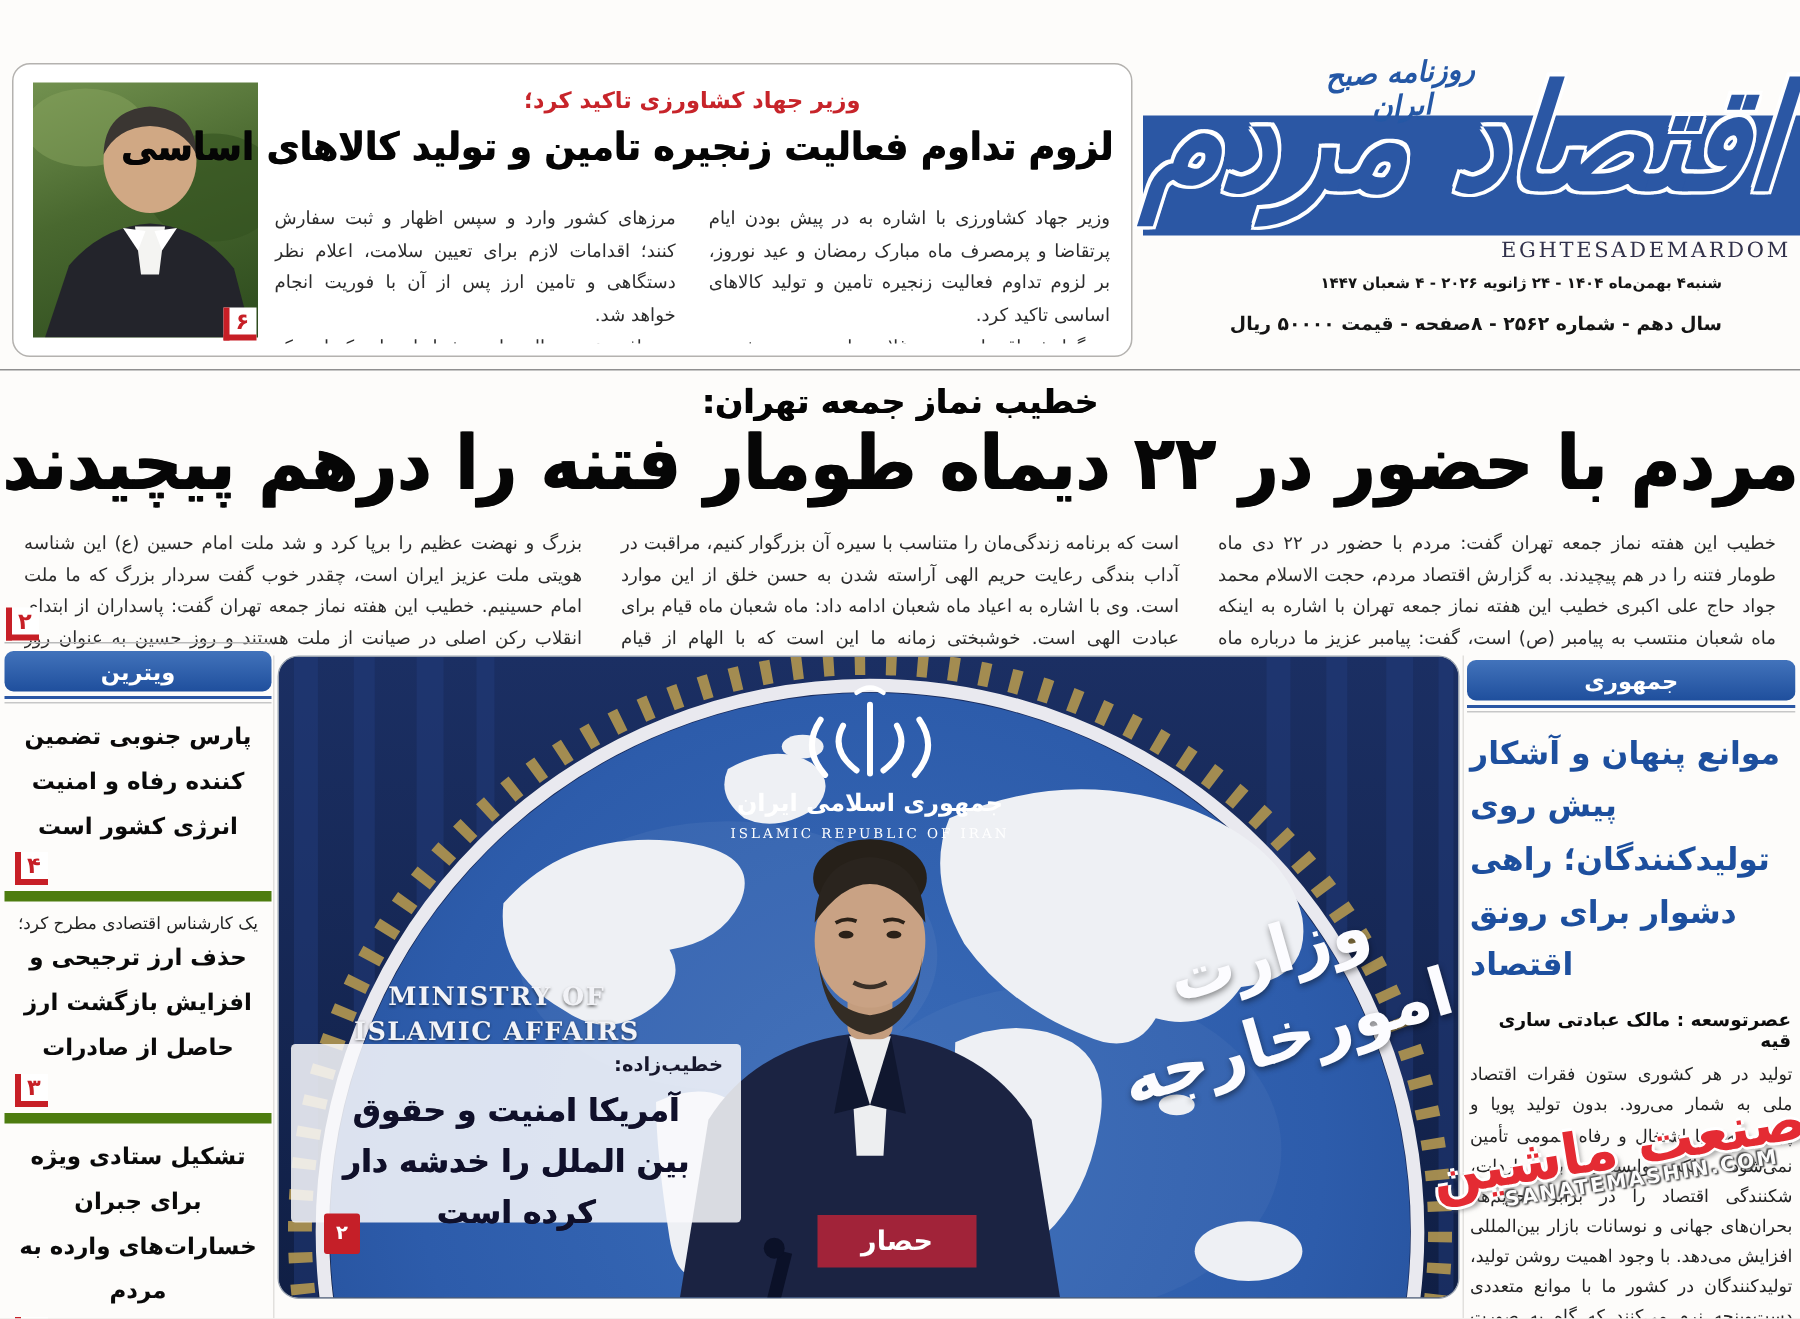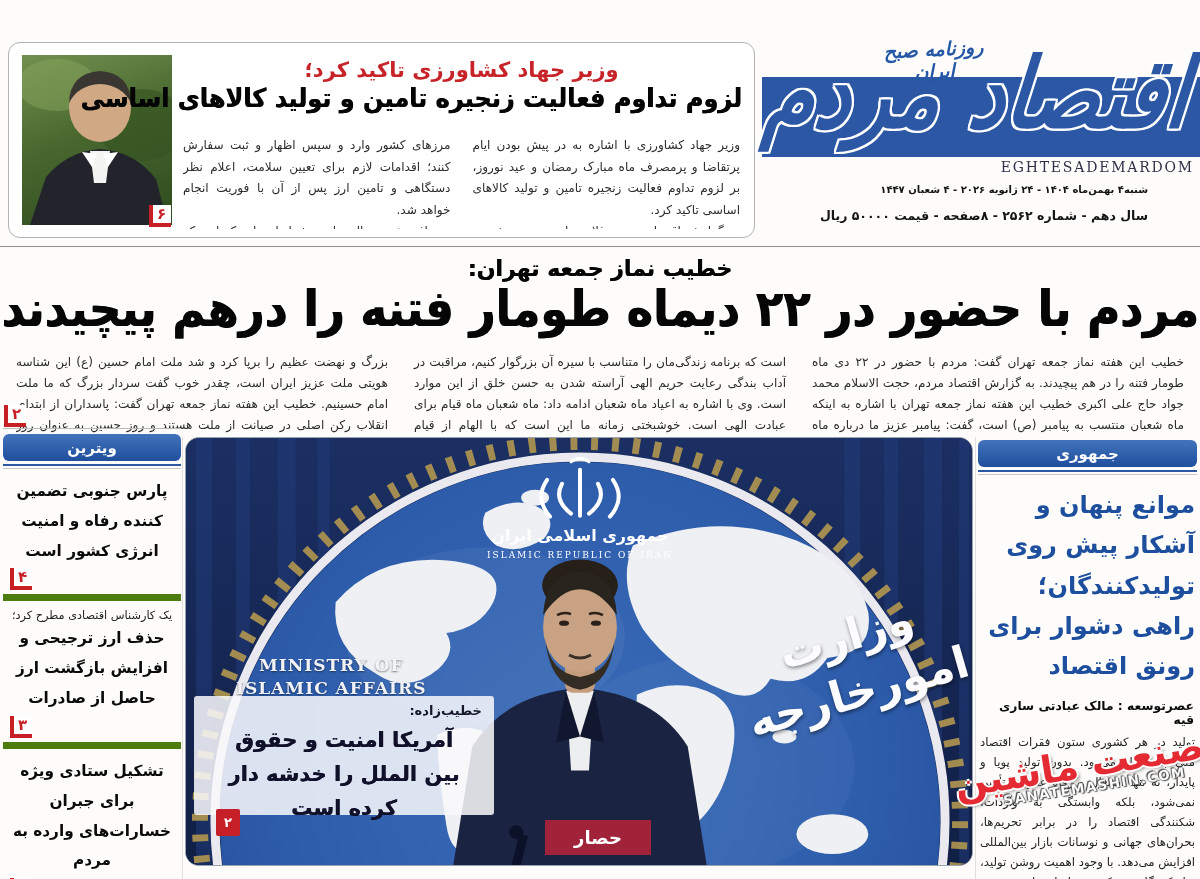--- a/index.html
+++ b/index.html
@@ -22,21 +22,21 @@
   .mast-date2 { position:absolute; right:52px; top:208px; width:310px; text-align:center; white-space:nowrap;
     font-size:12.5px; font-weight:bold; color:#141414; }
   .rule-full { position:absolute; left:0; top:246px; width:1200px; border-top:1.5px solid #8f8f8f; }
 
   
   .card { position:absolute; left:8px; top:42px; width:747px; height:196px; background:#fff;
     border:1.5px solid #b4b2af; border-radius:12px; }
   .card-photo { position:absolute; left:13px; top:12px; width:150px; height:170px; overflow:hidden;
     background:linear-gradient(160deg,#72914f 0%, #49682f 45%, #2c4a1d 100%); }
   .card-kicker { position:absolute; left:172px; right:12px; top:15px; text-align:center;
-    color:#c7242a; font-size:21px; font-weight:bold; }
+    color:#c7242a; font-size:15px; font-weight:bold; }
   .card-headline { position:absolute; left:172px; right:12px; top:41px; text-align:center;
     color:#050505; font-size:24px; font-weight:bold; white-space:nowrap;
     text-shadow:0.6px 0 0 currentColor; transform:scaleY(1.08); }
   .card-body { position:absolute; left:174px; right:14px; top:92px; bottom:8px; overflow:hidden;
     column-count:2; column-gap:22px; direction:rtl;
     font-size:12.1px; line-height:1.78; text-align:justify; color:#2c2c2c; }
   .card-ref { position:absolute; left:140px; bottom:10px; }
 
   
   .pref { display:inline-block; color:#c71f26; font-weight:bold; font-size:15px; line-height:1;
@@ -63,21 +63,21 @@
   .v-item { padding:8px 5px 2px; border-bottom:7px solid #4d7c0f; }
   .v-item:last-child { border-bottom:none; }
   .v-kicker { font-size:11.3px; color:#232323; text-align:center; margin-bottom:2px; }
   .v-headline { font-size:15.3px; font-weight:bold; color:#0a0a0a; text-align:center; line-height:1.95; }
   .v-ref { text-align:left; padding:1px 2px 2px; }
   .gutter-l { position:absolute; left:182px; top:437px; bottom:0; border-left:1px solid #e2e0dd; }
   .gutter-r { position:absolute; left:975px; top:437px; bottom:0; border-left:1px solid #e2e0dd; }
 
   
   .note { position:absolute; left:978px; top:440px; width:219px; bottom:0; overflow:hidden; }
-  .n-headline { margin:10px 2px 7px; text-align:right; color:#1d4f9e; font-size:24px; font-weight:bold; line-height:1.68; }
+  .n-headline { margin:10px 2px 7px; text-align:left; color:#1d4f9e; font-size:21px; font-weight:bold; line-height:1.68; }
   .n-byline { margin:12px 3px 5px; text-align:right; font-size:12.3px; font-weight:bold; color:#0c0c0c; }
   .n-body { padding:0 2px; }
   .n-body p { font-size:11.7px; line-height:1.72; text-align:justify; color:#242424; margin-bottom:1px; }
 
   
   .photo { position:absolute; left:185px; top:437px; width:788px; height:429px; border-radius:14px; overflow:hidden;
     background:#13264f; border:1px solid #9aa3b0; }
   .photo svg.scene { position:absolute; left:0; top:0; width:100%; height:100%; }
   .ministry-en { position:absolute; left:50px; top:216px; direction:ltr; text-align:center; color:#f2f3f7;
     font-family:"DejaVu Serif", serif; font-weight:bold; font-size:17px; letter-spacing:1px; line-height:1.35;
@@ -85,21 +85,21 @@
   .ministry-fa { position:absolute; left:558px; top:168px; width:220px; text-align:center; color:#fcfcff;
     font-size:44px; font-weight:bold; line-height:1.3; transform:rotate(-16deg);
     text-shadow:0 2px 4px rgba(0,0,0,.45); }
   .caption { position:absolute; left:8px; top:258px; width:300px; height:119px; background:rgba(249,249,252,.86);
     border-radius:3px; padding:7px 12px 6px; }
   .caption-kicker { font-size:13px; font-weight:bold; color:#17172c; text-align:right; }
   .caption-h { font-size:21px; font-weight:bold; color:#10102a; text-align:center; line-height:1.62; margin-top:5px;
     text-shadow:0.4px 0 0 currentColor; }
   .photo-ref { position:absolute; left:30px; top:371px; width:24px; height:27px; background:#c51f28; color:#fff;
     display:flex; align-items:center; justify-content:center; font-size:13px; font-weight:bold; border-radius:2px; }
-  .photo-credit { position:absolute; left:359px; top:382px; width:106px; height:35px; background:rgba(198,36,55,.78);
+  .photo-credit { position:absolute; left:359px; top:372px; width:106px; height:35px; background:rgba(198,36,55,.78);
     color:#fff; display:flex; align-items:center; justify-content:center; font-size:18px; font-weight:bold; letter-spacing:2px; }
 
   
   .wm { position:absolute; left:978px; top:744px; width:228px; transform:rotate(-9deg); text-align:center; z-index:60; }
   .wm-title { font-size:38px; font-weight:bold; color:#e42b33; line-height:1; white-space:nowrap;
     text-shadow:-2px 0 0 #fff, 2px 0 0 #fff, 0 -2px 0 #fff, 0 2px 0 #fff, 3px 3px 3px rgba(110,110,110,.55); }
   .wm-url { font-size:13.5px; font-weight:bold; color:#fcfcfc; letter-spacing:1.5px; direction:ltr; margin-top:-4px;
     text-shadow:0 0 2px #4a4a4a, 1px 1px 1px #4a4a4a, -1px -1px 1px #4a4a4a; }
 </style>
 </head>

